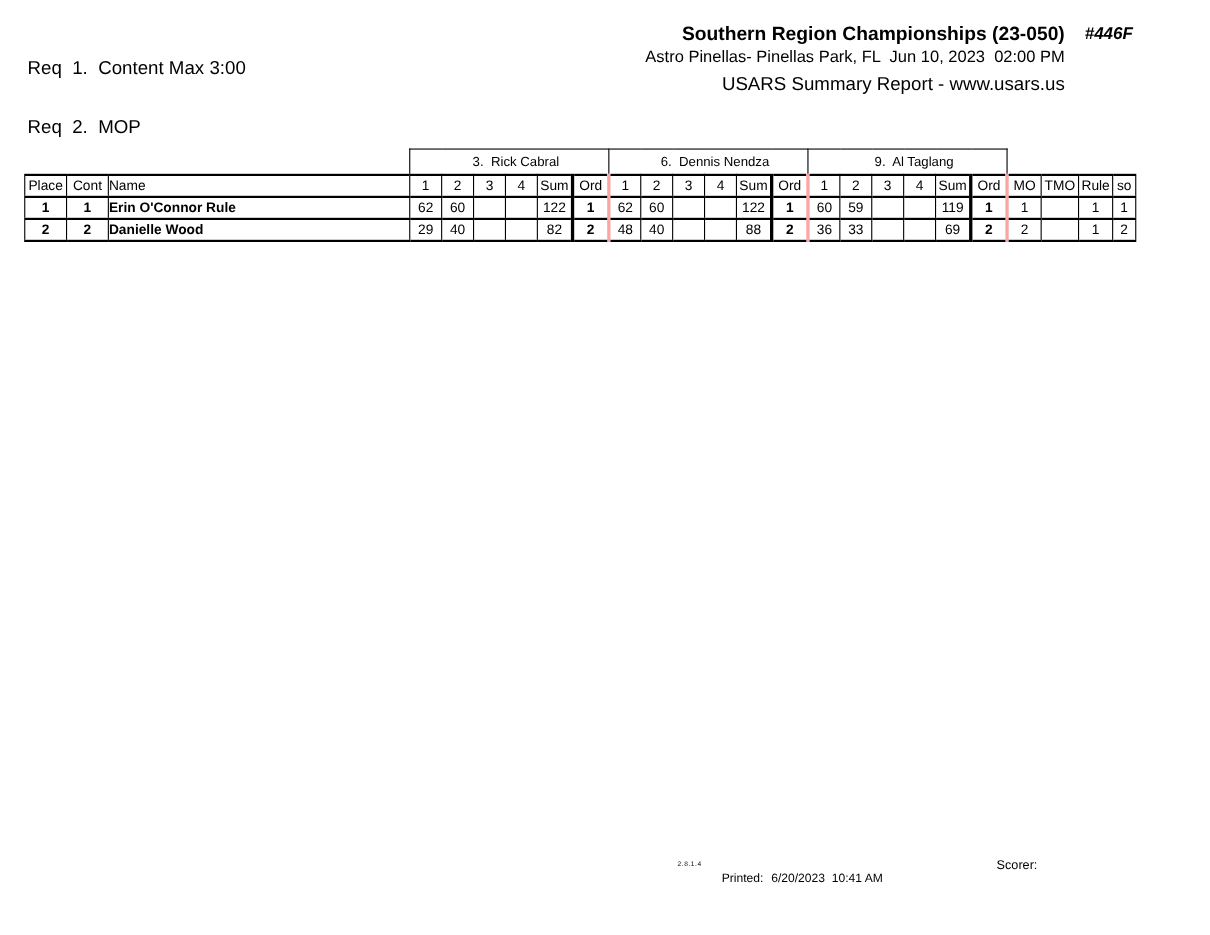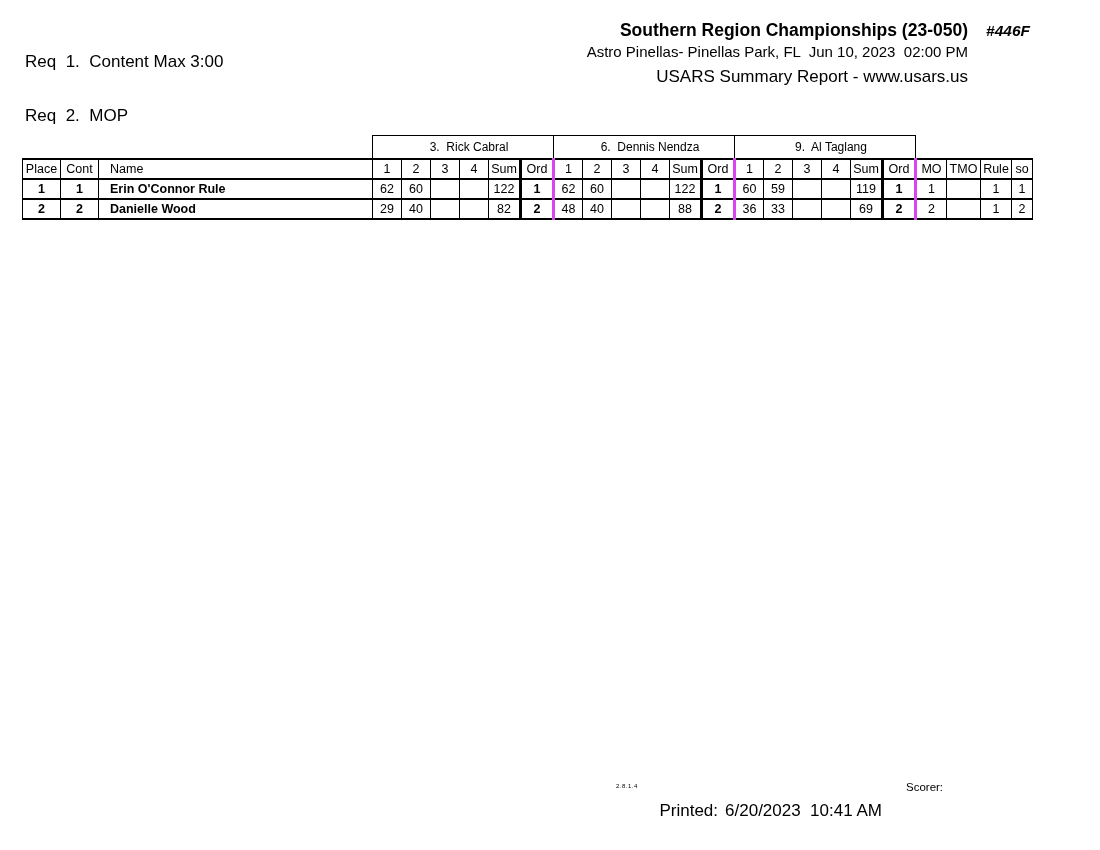--- a/index.html
+++ b/index.html
@@ -34,28 +34,28 @@
     border-top-width:2px; border-bottom-width:2px;
     text-align:center; font-weight:normal;
     height:20px; padding:0; overflow:hidden; white-space:nowrap;
   }
   .score-table tr.judge-row td.judge-box {
     border:1px solid #000; border-bottom-width:2px;
     text-align:center; padding-left:12px;
     font-size:12px; height:23px; white-space:pre;
   }
   .score-table td.nob { border:none; }
-  .score-table .ord { border-left:3px solid #000; border-right:3px solid #d946ef; }
-  .score-table .name-cell { text-align:left; padding-left:11px;margin-left:12px; }
+  .score-table .ord { border-left:3px solid #000; border-right:3px solid #fca5a5; }
+  .score-table .name-cell { text-align:left; padding-left:0;margin-left:12px; }
   .score-table .bold { font-weight:bold; }
   .footer-version {
     position:absolute; left:616px; top:783px; font-size:6px; letter-spacing:0.5px;
   }
   .footer-printed {
-    position:absolute; left:650px; top:781px; font-size:17px; white-space:pre;
+    position:absolute; left:650px; top:781px; font-size:11px; white-space:pre;
   }
   .footer-printed .val { margin-left:7px; white-space:pre; }
   .footer-scorer {
     position:absolute; left:858px; top:781px; font-size:11.5px;margin-left:48px;
   }
 </style>
 </head>
 <body>
 
 <div class="reqs">

